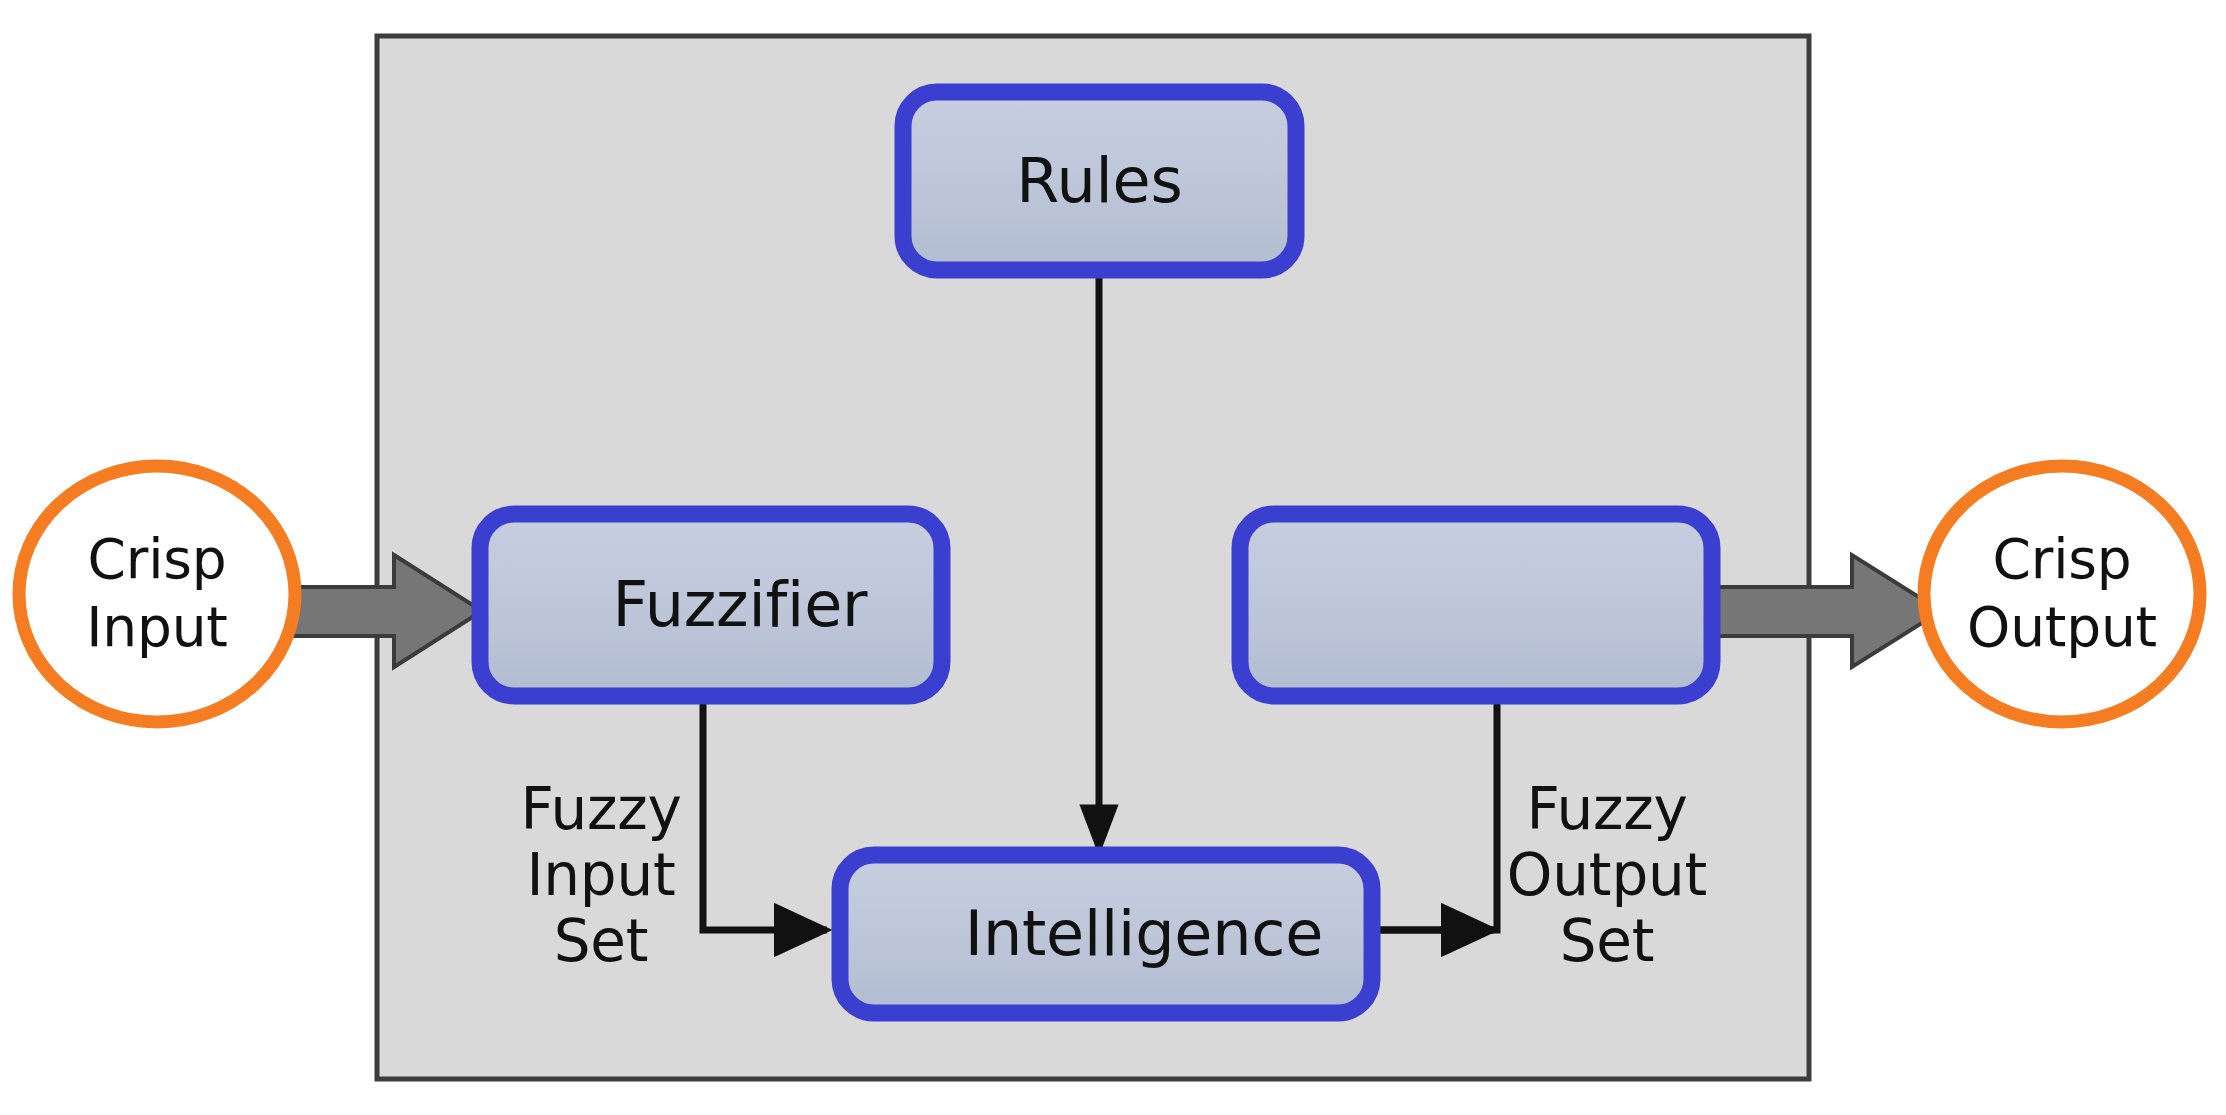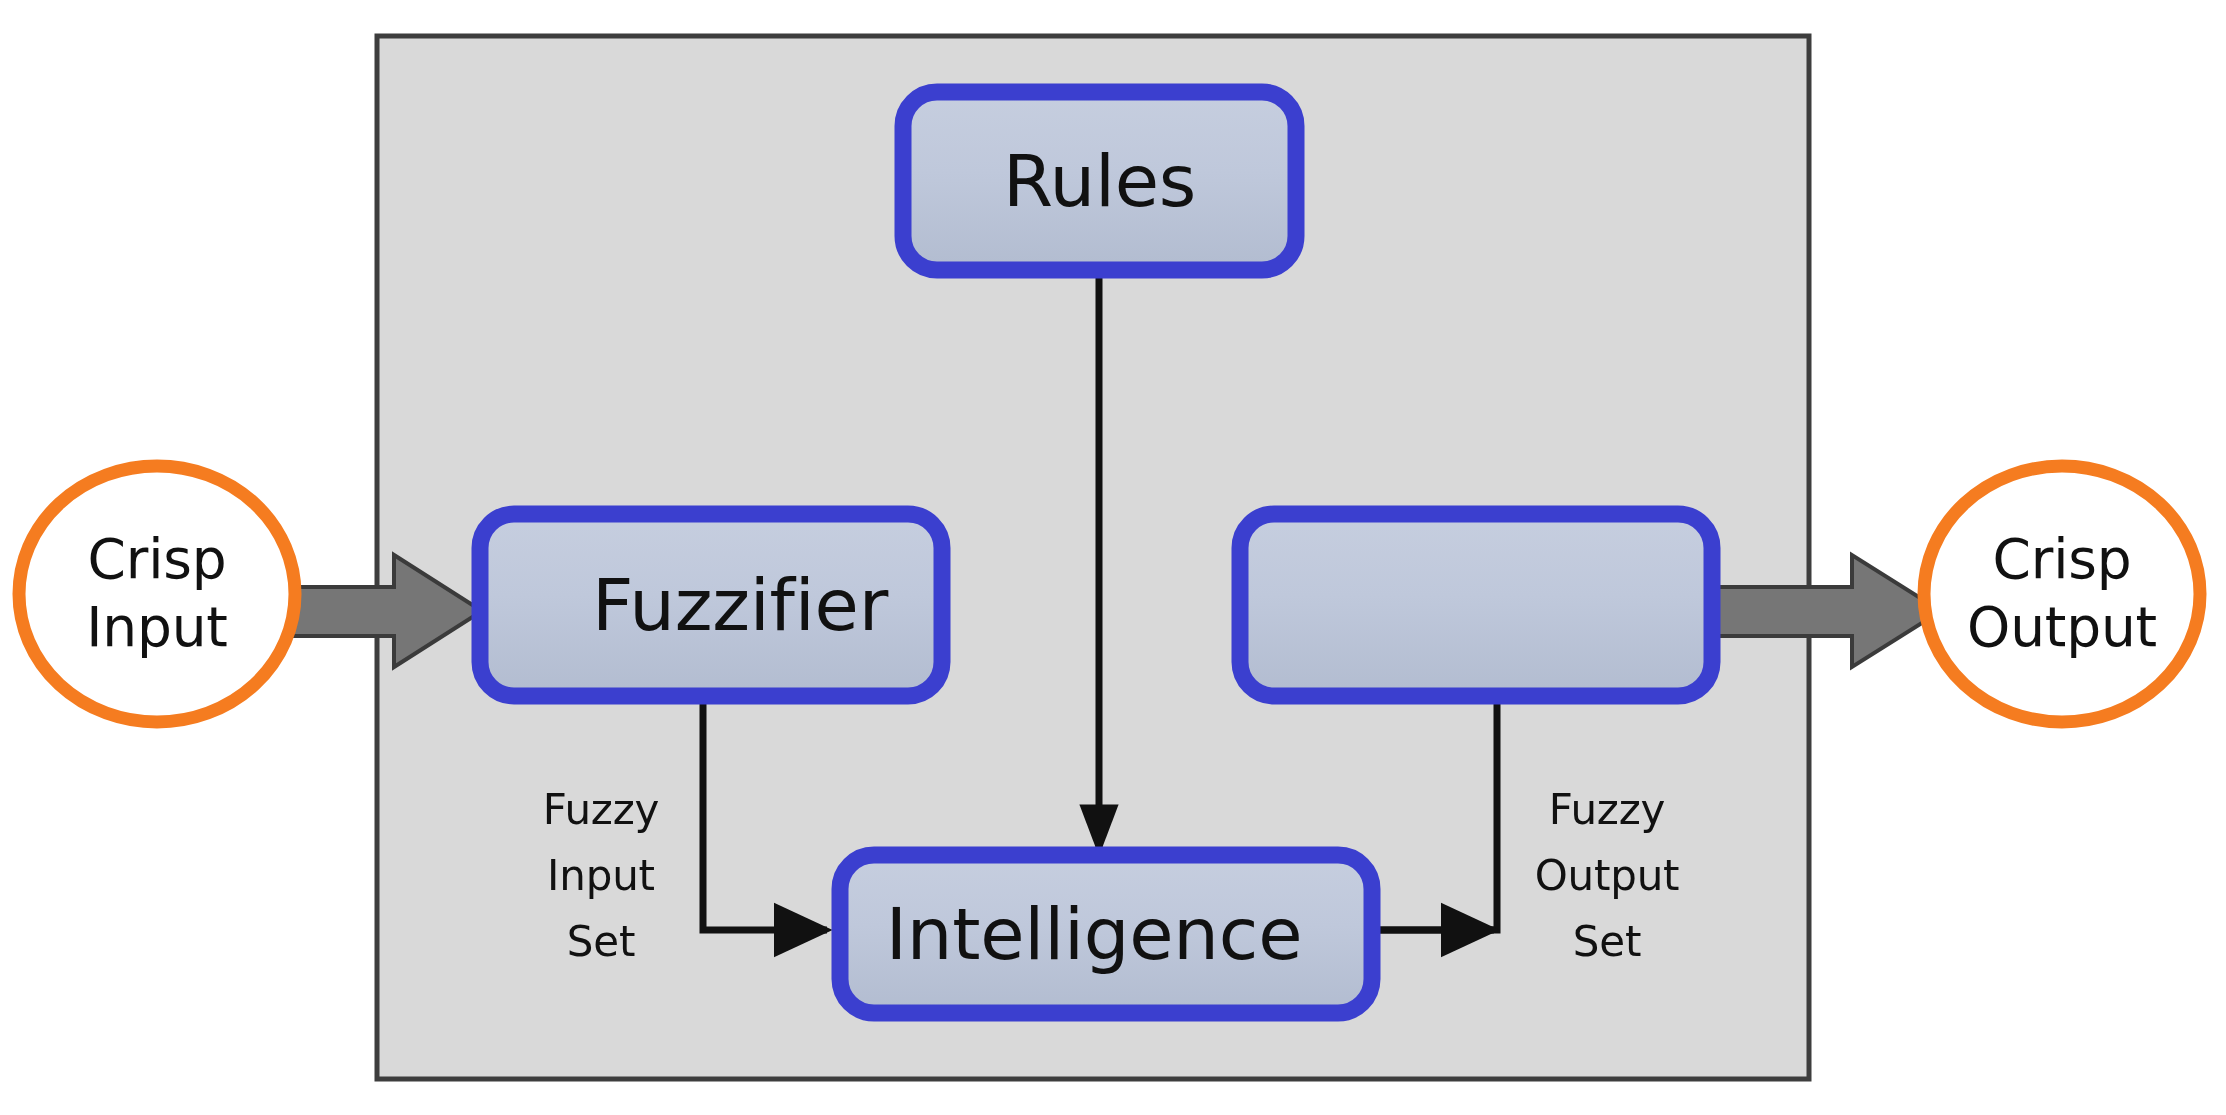--- a/index.html
+++ b/index.html
@@ -35,24 +35,24 @@
     justify-content: center;
     text-align: center;
     color: #111111;
     font-family: "DejaVu Sans", "Liberation Sans", sans-serif;
     font-weight: 400;
     line-height: 1.18;
     white-space: pre;
     pointer-events: none;
     letter-spacing: -0.2px;
   }
-  .box-label { font-size: 72px; }
+  .box-label { font-size: 62px; }
   .ellipse-label { font-size: 55px; }
   .edge-label {
-    font-size: 42px;
+    font-size: 58px;
     line-height: 1.30;
   }
 </style>
 </head>
 <body>
 
 <div id="diagram-root">
 
   <svg id="diagram-svg" viewBox="0 0 2226 1115" xmlns="http://www.w3.org/2000/svg">
     <defs>
@@ -113,21 +113,21 @@
     <g>
       <ellipse cx="2062" cy="594" rx="138" ry="128" fill="#ffffff" stroke="#f57c20" stroke-width="13"></ellipse>
     </g>
   </svg>
 
   <div class="node-label box-label" style="left:903px; top:92px; width:393px; height:178px;">Rules</div>
 
   <div class="node-label box-label" style="left:509px; top:514px; width:462px; height:182px;">Fuzzifier</div>
 
 
-  <div class="node-label box-label" style="left:828px; top:855px; width:532px; height:158px;">Intelligence</div>
+  <div class="node-label box-label" style="left:878px; top:855px; width:532px; height:158px;">Intelligence</div>
 
   <div class="node-label ellipse-label" style="left:19px; top:529px; width:276px; height:60px;">Crisp</div>
   <div class="node-label ellipse-label" style="left:19px; top:597px; width:276px; height:60px;">Input</div>
 
   <div class="node-label ellipse-label" style="left:1924px; top:529px; width:276px; height:60px;">Crisp</div>
   <div class="node-label ellipse-label" style="left:1924px; top:597px; width:276px; height:60px;">Output</div>
 
   <div class="node-label edge-label" style="left:521px; top:782px; width:160px; height:56px;">Fuzzy</div>
   <div class="node-label edge-label" style="left:521px; top:848px; width:160px; height:56px;">Input</div>
   <div class="node-label edge-label" style="left:521px; top:914px; width:160px; height:56px;">Set</div>

